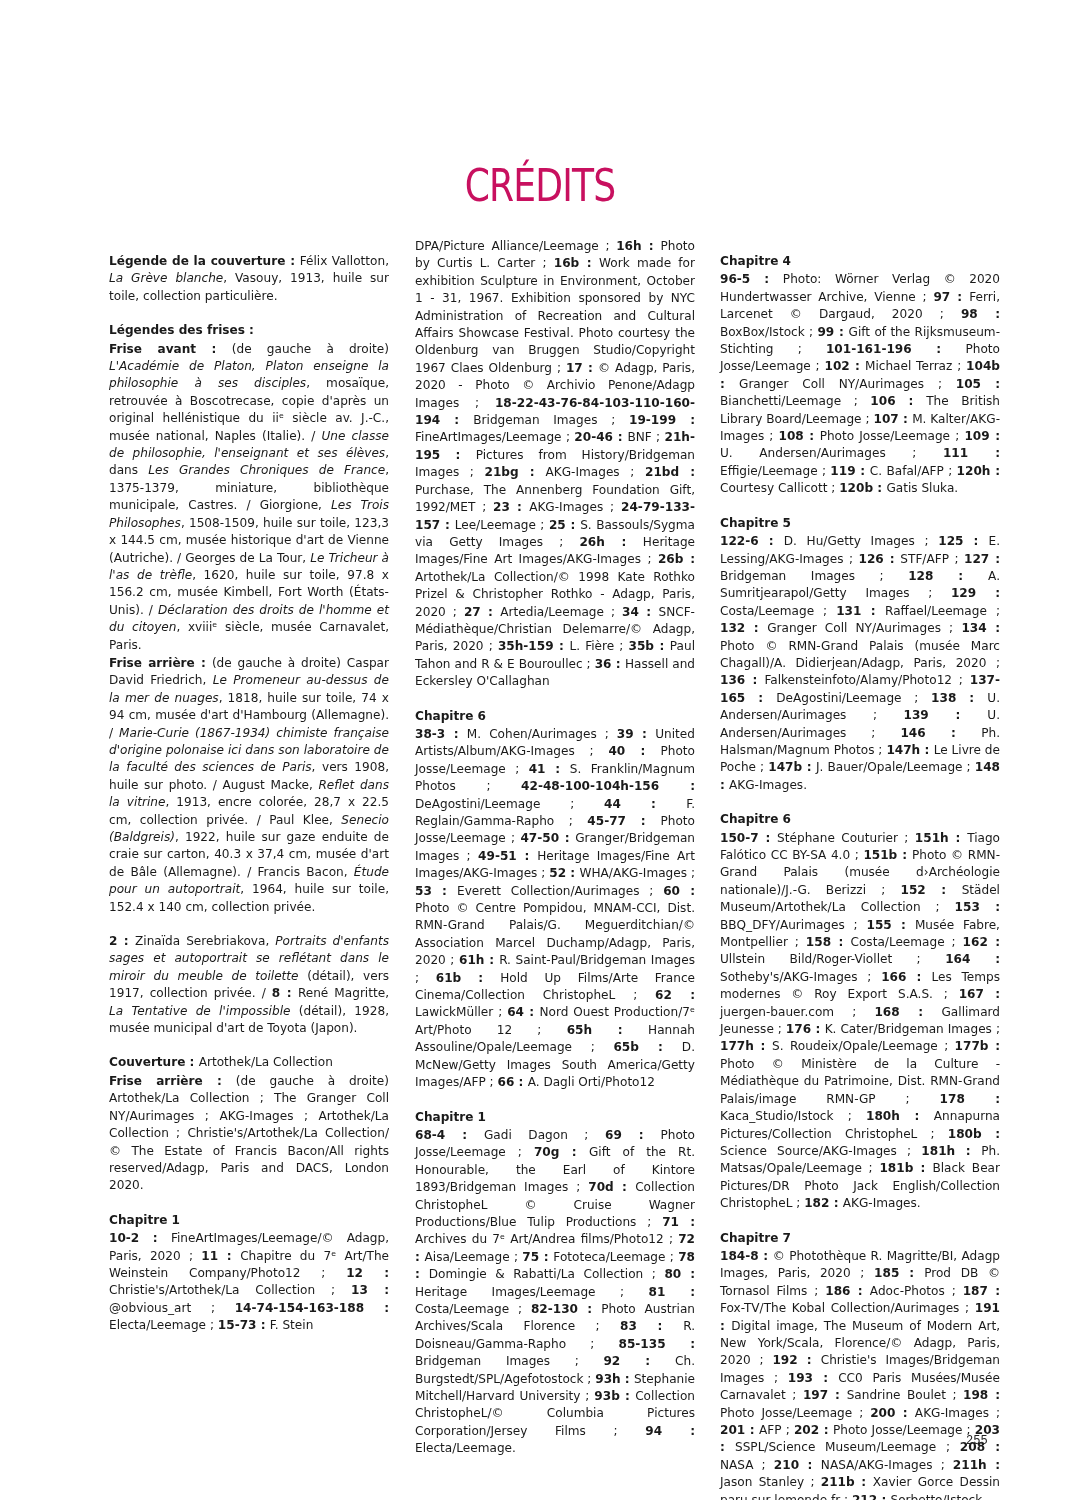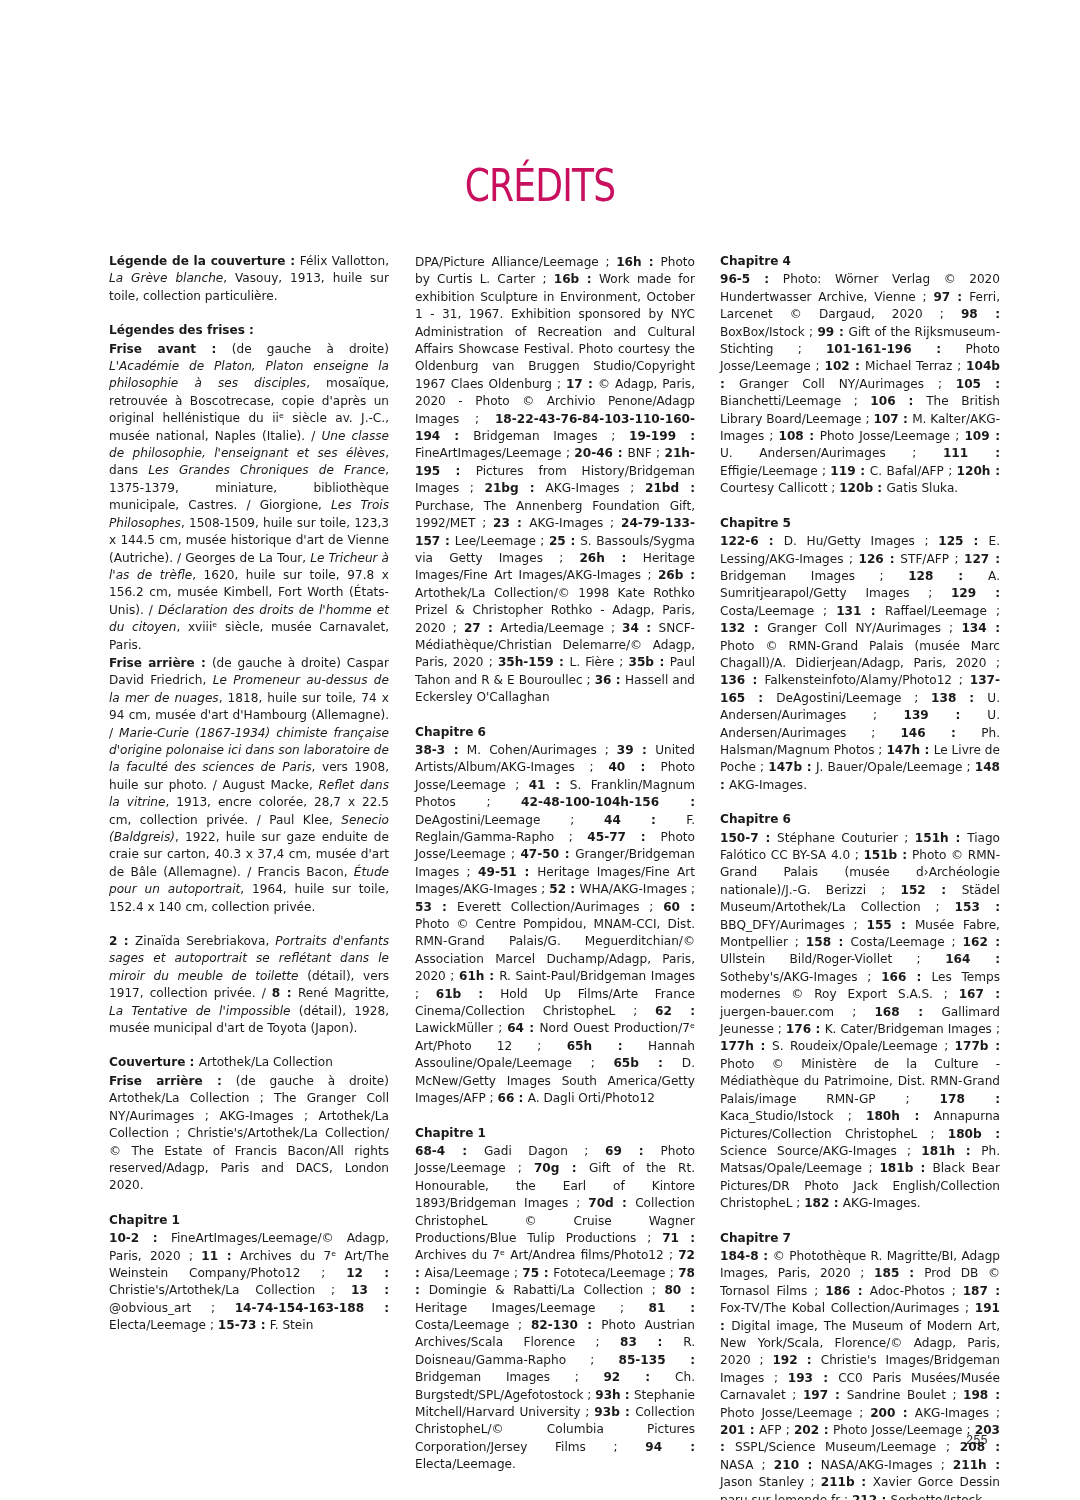--- a/index.html
+++ b/index.html
@@ -4,21 +4,21 @@
 <style>
   html, body { margin: 0; padding: 0; background: #ffffff; }
   body { width: 1080px; height: 1500px; position: relative; overflow: hidden;
          font-family: "DejaVu Sans", sans-serif; color: #1a1a1a; }
   .title { position: absolute; top: 160px; left: 0; width: 1080px; text-align: center;
            font-family: "DejaVu Sans", sans-serif; font-size: 44px; letter-spacing: -1px;
            color: #c8105f; font-weight: normal; transform: scaleX(0.82); transform-origin: center; margin: 0; }
   .col { position: absolute; top: 252px; width: 282px; font-size: 12.1px; line-height: 17.4px;
          text-align: justify; }
   .col.c1 { left: 108px; }
-  .col.c2 { left: 414px; top: 253px; }
+  .col.c2 { left: 414px; top: 237px; }
   .col.c3 { left: 719px; }
   .sec { margin: 0 0 17px 0; }
   .sec p { margin: 1px; }
   .h { font-weight: bold; }
   .entry b { font-weight: bold; }
   .entry i { font-style: italic; }
   .page-number { position: absolute; top: 1434px; left: 966px; font-family: Liberation Mono, monospace;
                  font-size: 12px; color: #222; }
 </style>
 </head>
@@ -37,21 +37,21 @@
     </div>
     <div class="sec">
       <p class="entry"><b>2 : </b><span>Zinaïda Serebriakova, </span><i>Portraits d'enfants sages et autoportrait se reflétant dans le miroir du meuble de toilette</i><span> (détail), vers 1917, collection privée. / </span><b>8 : </b><span>René Magritte, </span><i>La Tentative de l'impossible</i><span> (détail), 1928, musée municipal d'art de Toyota (Japon).</span></p>
     </div>
     <div class="sec">
       <p class="entry"><b>Couverture : </b><span>Artothek/La Collection</span></p>
       <p class="entry"><b>Frise arrière : </b><span>(de gauche à droite) Artothek/La Collection ; The Granger Coll NY/Aurimages ; AKG-Images ; Artothek/La Collection ; Christie's/Artothek/La Collection/© The Estate of Francis Bacon/All rights reserved/Adagp, Paris and DACS, London 2020.</span></p>
     </div>
     <div class="sec">
       <p class="h">Chapitre 1</p>
-      <p class="entry"><b>10-2 : </b><span>FineArtImages/Leemage/© Adagp, Paris, 2020 ; </span><b>11 : </b><span>Archives du 7ᵉ Art/The Weinstein Company/Photo12 ; </span><b>12 : </b><span>Christie's/Artothek/La Collection ; </span><b>13 : </b><span>@obvious_art ; </span><b>14-74-154-163-188 : </b><span>Electa/Leemage ; </span><b>15-73 : </b><span>F. Stein</span></p>
+      <p class="entry"><b>10-2 : </b><span>FineArtImages/Leemage/© Adagp, Paris, 2020 ; </span><b>11 : </b><span>Chapitre du 7ᵉ Art/The Weinstein Company/Photo12 ; </span><b>12 : </b><span>Christie's/Artothek/La Collection ; </span><b>13 : </b><span>@obvious_art ; </span><b>14-74-154-163-188 : </b><span>Electa/Leemage ; </span><b>15-73 : </b><span>F. Stein</span></p>
     </div>
   </div>
 <div class="col c2">
     <div class="sec">
       <p class="entry"><span>DPA/Picture Alliance/Leemage ; </span><b>16h : </b><span>Photo by Curtis L. Carter ; </span><b>16b : </b><span>Work made for exhibition Sculpture in Environment, October 1 - 31, 1967. Exhibition sponsored by NYC Administration of Recreation and Cultural Affairs Showcase Festival. Photo courtesy the Oldenburg van Bruggen Studio/Copyright 1967 Claes Oldenburg ; </span><b>17 : </b><span>© Adagp, Paris, 2020 - Photo © Archivio Penone/Adagp Images ; </span><b>18-22-43-76-84-103-110-160-194 : </b><span>Bridgeman Images ; </span><b>19-199 : </b><span>FineArtImages/Leemage ; </span><b>20-46 : </b><span>BNF ; </span><b>21h-195 : </b><span>Pictures from History/Bridgeman Images ; </span><b>21bg : </b><span>AKG-Images ; </span><b>21bd : </b><span>Purchase, The Annenberg Foundation Gift, 1992/MET ; </span><b>23 : </b><span>AKG-Images ; </span><b>24-79-133-157 : </b><span>Lee/Leemage ; </span><b>25 : </b><span>S. Bassouls/Sygma via Getty Images ; </span><b>26h : </b><span>Heritage Images/Fine Art Images/AKG-Images ; </span><b>26b : </b><span>Artothek/La Collection/© 1998 Kate Rothko Prizel &amp; Christopher Rothko - Adagp, Paris, 2020 ; </span><b>27 : </b><span>Artedia/Leemage ; </span><b>34 : </b><span>SNCF-Médiathèque/Christian Delemarre/© Adagp, Paris, 2020 ; </span><b>35h-159 : </b><span>L. Fière ; </span><b>35b : </b><span>Paul Tahon and R &amp; E Bouroullec ; </span><b>36 : </b><span>Hassell and Eckersley O'Callaghan</span></p>
     </div>
     <div class="sec">
       <p class="h">Chapitre 6</p>
       <p class="entry"><b>38-3 : </b><span>M. Cohen/Aurimages ; </span><b>39 : </b><span>United Artists/Album/AKG-Images ; </span><b>40 : </b><span>Photo Josse/Leemage ; </span><b>41 : </b><span>S. Franklin/Magnum Photos ; </span><b>42-48-100-104h-156 : </b><span>DeAgostini/Leemage ; </span><b>44 : </b><span>F. Reglain/Gamma-Rapho ; </span><b>45-77 : </b><span>Photo Josse/Leemage ; </span><b>47-50 : </b><span>Granger/Bridgeman Images ; </span><b>49-51 : </b><span>Heritage Images/Fine Art Images/AKG-Images ; </span><b>52 : </b><span>WHA/AKG-Images ; </span><b>53 : </b><span>Everett Collection/Aurimages ; </span><b>60 : </b><span>Photo © Centre Pompidou, MNAM-CCI, Dist. RMN-Grand Palais/G. Meguerditchian/© Association Marcel Duchamp/Adagp, Paris, 2020 ; </span><b>61h : </b><span>R. Saint-Paul/Bridgeman Images ; </span><b>61b : </b><span>Hold Up Films/Arte France Cinema/Collection ChristopheL ; </span><b>62 : </b><span>LawickMüller ; </span><b>64 : </b><span>Nord Ouest Production/7ᵉ Art/Photo 12 ; </span><b>65h : </b><span>Hannah Assouline/Opale/Leemage ; </span><b>65b : </b><span>D. McNew/Getty Images South America/Getty Images/AFP ; </span><b>66 : </b><span>A. Dagli Orti/Photo12</span></p>
     </div>

